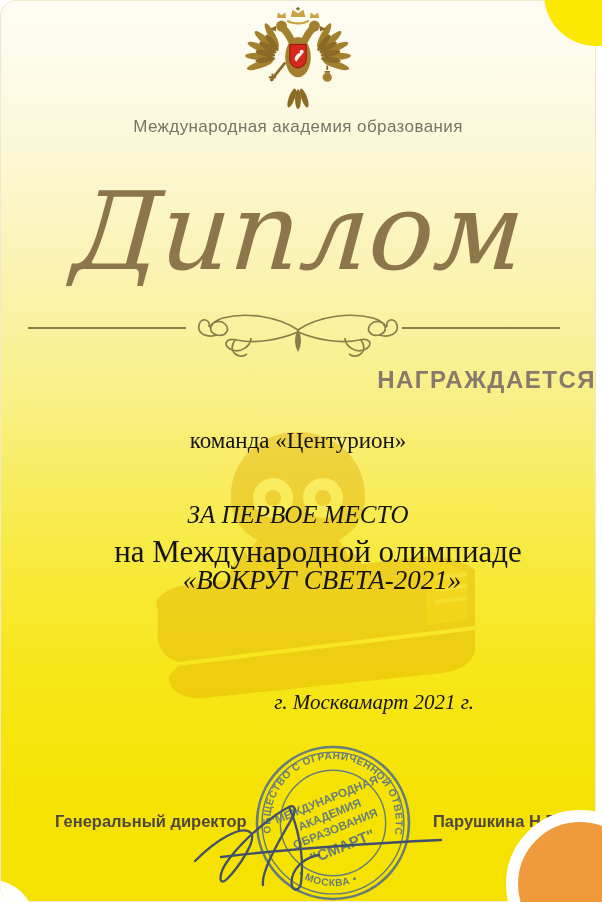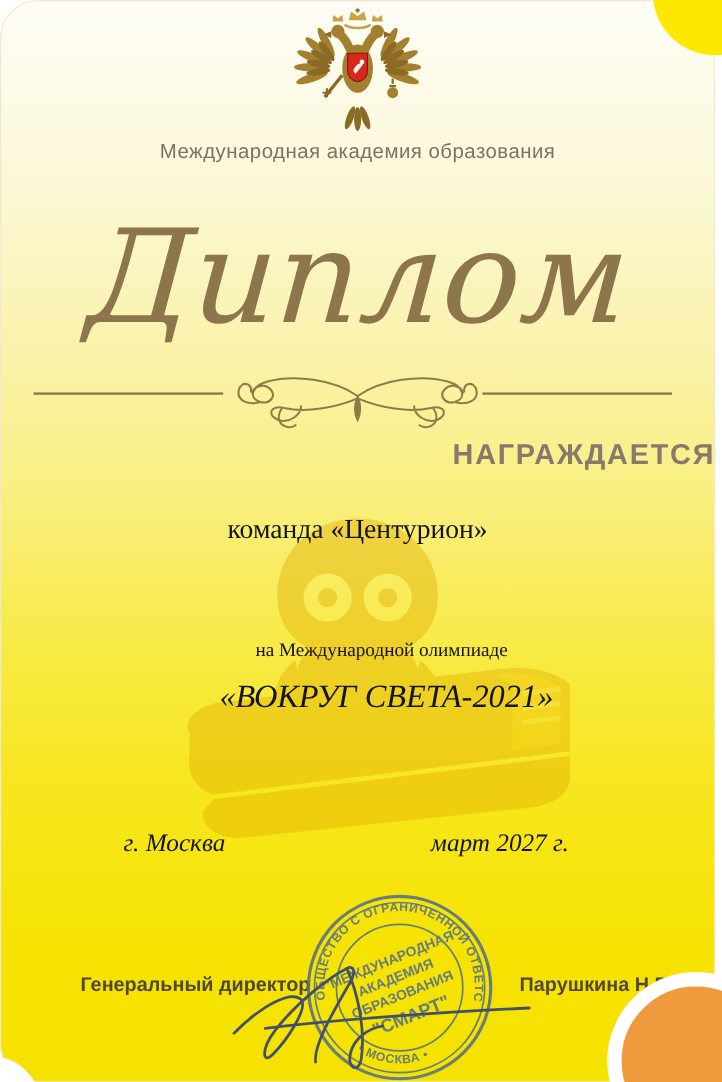--- a/index.html
+++ b/index.html
@@ -3,21 +3,21 @@
 <meta charset="utf-8">
 <style>
   html,body{margin:0;padding:0;}
   body{
     width:602px;height:902px;position:relative;overflow:hidden;
     background:#ffffff;
     font-family:"Liberation Sans",sans-serif;
   }
   .card{
     position:absolute;left:0;top:0;right:6px;bottom:0;
-    border-radius:32px;
+    border-radius:16px;
     background:linear-gradient(180deg,
       #fdfdf6 0%,
       #fcf9dd 14%,
       #faf3b2 30%,
       #f9ef83 45%,
       #f8ea45 60%,
       #f7e61a 74%,
       #f6e303 88%,
       #f5e200 100%);
     overflow:hidden;
@@ -51,35 +51,35 @@
 
   .award-label{
     top:366px;color:#87796b;font-size:24px;letter-spacing:1.5px;font-weight:700;text-align:right;
   }
 
   
   .serif{font-family:Liberation Serif, serif;color:#141414;}
   .line-team{top:428px;font-size:23px;}
   .line-org{top:466px;font-size:25px;}
   .line-ach{top:501px;font-size:25px;font-style:italic;}
-  .line-intro{top:534px;font-size:16px;margin-left:40px;}
+  .line-intro{top:534px;font-size:31px;margin-left:40px;}
   .line-event{top:565px;font-size:27px;font-style:italic;padding-left:48px;}
   .line-note{top:599px;font-size:21px;font-style:italic;}
 
   .place-date-row{
-    top:690px;left:0;right:0;display:flex;justify-content:space-between;
-    padding:0 122px 0 103px;box-sizing:border-box;
+    top:690px;left:0;right:0;display:flex;justify-content:flex-end;
+    padding:0 122px 0 60px;box-sizing:border-box;
     font-family:"Liberation Serif",serif;font-style:italic;font-size:21px;color:#141414;
   }
 
   
   .watermark{left:50%;transform:translateX(-50%);top:430px;opacity:.42;}
 
   
-  .signer-role{left:67px;top:812px;font-size:16.5px;font-weight:600;color:#51483c;}
+  .signer-role{left:55px;top:812px;font-size:16.5px;font-weight:600;color:#51483c;}
   .signer-name{left:433px;top:812px;font-size:16.5px;font-weight:600;color:#51483c;}
   .signature{left:185px;top:793px;z-index:6;}
   .stamp{left:254px;top:744px;z-index:5;opacity:.88;}
   .stamp text{font-family:"Liberation Sans",sans-serif;fill:#54708c;}
   .stamp .ring-txt{font-size:10px;font-weight:700;letter-spacing:.6px;}
   .stamp .ctr{font-weight:700;text-anchor:middle;}
 
   
   .deco{position:absolute;border-radius:50%;}
   .deco-dot-coral{width:18px;height:18px;background:#f2766b;right:16px;top:-2px;z-index:2;}
@@ -201,26 +201,27 @@
         <path d="M95,236 L392,200 L392,218 C392,230 380,240 360,243 L120,268 C98,270 84,258 86,246 Z"></path>
         <path d="M330,132 C352,129 372,134 384,143 L384,190 L344,195 L344,140 Z" fill="#edbd00"></path>
       </g>
       <g stroke="#f5d435" stroke-width="4" fill="none">
         <path d="M352,148 L384,144 M352,160 L384,156 M352,172 L384,168"></path>
       </g>
     </svg>
   </div>
 
   <div class="abs center serif line-team">команда «Центурион»</div>
+  <div class="abs center serif line-ach">ЗА ПЕРВОЕ МЕСТО</div>
   <div class="abs center serif line-intro">на Международной олимпиаде</div>
   <div class="abs center serif line-event">«ВОКРУГ СВЕТА-2021»</div>
 
   <div class="abs place-date-row">
     <span>г. Москва</span>
-    <span>март 2027 г.</span>
+    <span>март 2021 г.</span>
   </div>
 
   <div class="abs signature">
     <svg width="270" height="105" viewBox="0 0 270 105" fill="none">
       <g stroke="#42506b" stroke-width="2.3" stroke-linecap="round">
         <path d="M10,68 C34,44 58,32 66,40 C72,47 54,74 42,86 C34,94 32,82 44,66 C64,40 92,20 104,14 C110,11 112,17 106,27 C94,48 76,78 78,92"></path>
         <path d="M104,14 C112,32 120,62 116,90 C114,101 104,98 107,85 C110,72 122,64 134,62"></path>
         <path d="M36,64 C90,57 190,50 256,47"></path>
       </g>
     </svg>

